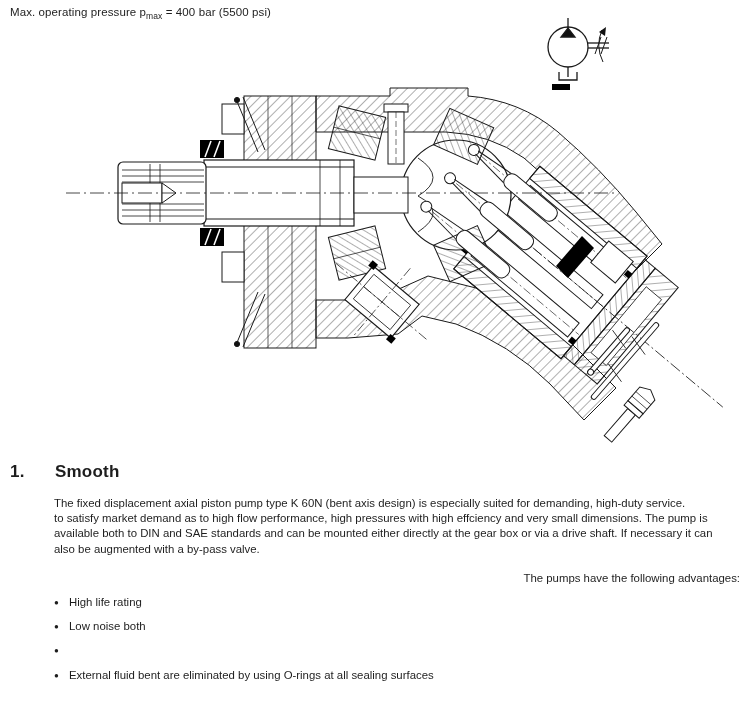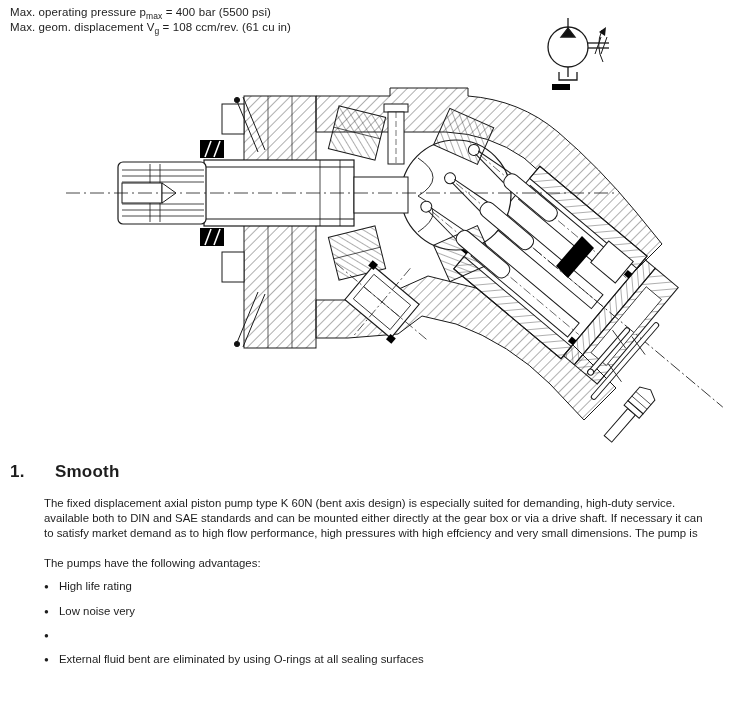--- a/index.html
+++ b/index.html
@@ -11,34 +11,33 @@
   
   .specs{position:absolute;left:10px;top:5px;font-size:11.5px;line-height:14px;letter-spacing:.1px;}
   .specs .sub{font-size:8.5px;position:relative;top:3px;}
   
   .symbol{position:absolute;left:533px;top:6px;}
   
   .drawing{position:absolute;left:0;top:0;}
   
   .section-head{position:absolute;left:10px;top:462px;display:flex;font-weight:bold;font-size:17px;letter-spacing:.2px;}
   .section-head .num{width:45px;}
-  .body-text{position:absolute;left:44px;top:496px;width:686px;font-size:11.4px;line-height:15.2px;}
+  .body-text{position:absolute;left:54px;top:496px;width:686px;font-size:11.4px;line-height:15.2px;}
   .para div{white-space:nowrap;}
-  .adv-intro{margin-top:14px;}
+  .adv-intro{margin-top:14px;text-align:right;}
   .adv-list{margin-top:5px;}
   .adv-item{display:flex;align-items:baseline;margin-top:8.5px;white-space:nowrap;}
   .adv-item .dot{width:15px;font-size:8px;position:relative;top:-1px;}
   svg .ln{stroke:#1a1a1a;fill:none;}
 </style>
 </head>
 <body>
 
 <div class="specs">
   <div><span>Max. operating pressure p</span><span class="sub">max</span><span> = 400 bar (5500 psi)</span></div>
-  <div><span>Max. geom. displacement V</span><span class="sub">g</span><span> = 108 ccm/rev. (61 cu in)</span></div>
 </div>
 
 <div class="symbol">
   <svg width="115" height="84" viewBox="0 0 115 84">
     <g class="ln" stroke-width="1.3">
       <circle cx="35" cy="41" r="20"></circle>
       <line x1="35" y1="12" x2="35" y2="24"></line>
       <polygon points="28,31 42,31 35,22" fill="#111"></polygon>
       <line x1="55" y1="37" x2="76" y2="37"></line>
       <line x1="55" y1="42" x2="76" y2="42"></line>
@@ -219,32 +218,33 @@
 </div>
 
 <div class="section-head">
   <span class="num">1.</span>
   <span>Smooth</span>
 </div>
 
 <div class="body-text">
   <div class="para">
     <div>The fixed displacement axial piston pump type K 60N (bent axis design) is especially suited for demanding, high-duty service.</div>
+    <div>to satisfy market demand as to high flow performance, high pressures with high effciency and very small dimensions. The pump is</div>
     <div>available both to DIN and SAE standards and can be mounted either directly at the gear box or via a drive shaft. If necessary it can</div>
-    <div>to satisfy market demand as to high flow performance, high pressures with high effciency and very small dimensions. The pump is</div>
+    <div>also be augmented with a by-pass valve.</div>
   </div>
   <div class="adv-intro">The pumps have the following advantages:</div>
   <div class="adv-list">
     <div class="adv-item">
         <span class="dot">●</span>
         <span>High life rating</span>
       </div>
     <div class="adv-item">
         <span class="dot">●</span>
-        <span>Low noise very</span>
+        <span>Low noise both</span>
       </div>
     <div class="adv-item">
         <span class="dot">●</span>
       </div>
     <div class="adv-item">
         <span class="dot">●</span>
         <span>External fluid bent are eliminated by using O-rings at all sealing surfaces</span>
       </div>
 
   </div>

